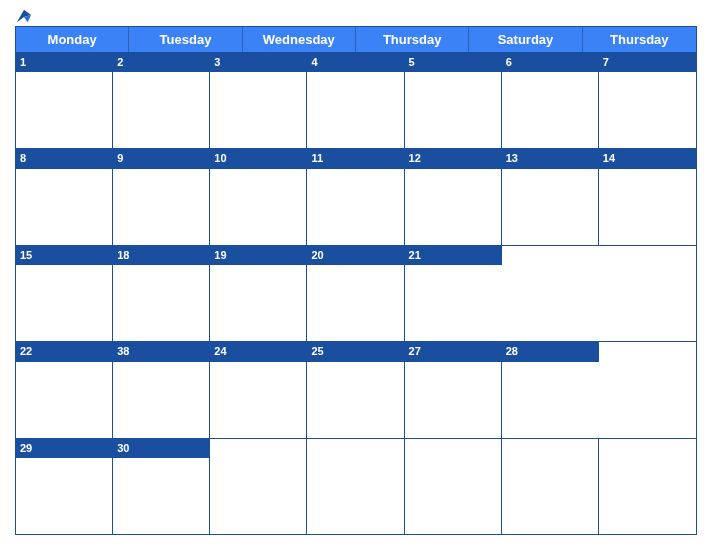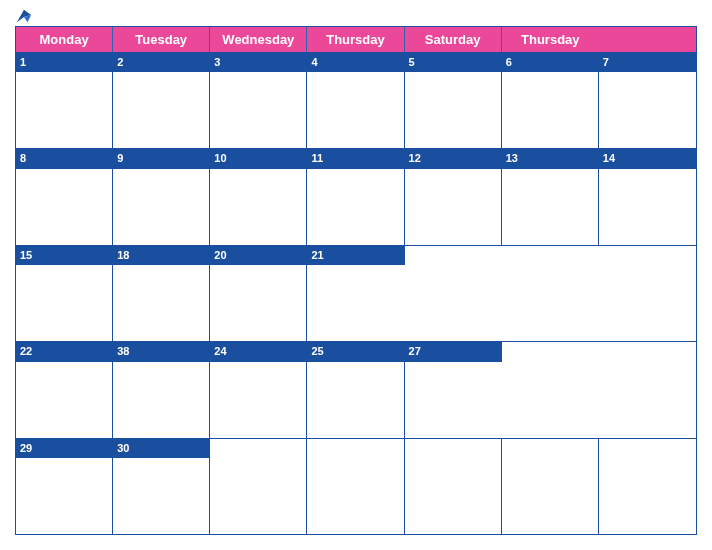--- a/index.html
+++ b/index.html
@@ -63,22 +63,22 @@
     .calendar-wrap {
       flex: 1;
       display: flex;
       flex-direction: column;
       border: 1.5px solid #1a4fa0;
       margin-top: 6px;
     }
 
     .cal-header-row {
       display: grid;
-      grid-template-columns: repeat(7, 1fr);
-      background: #ec4899;
+      grid-template-columns: repeat(6, 1fr);
+      background: #3b82f6;
     }
     .cal-header-cell {
       text-align: center;
       color: #fff;
       font-size: 13px;
       font-weight: bold;
       padding: 5px 2px;
       border-right: 1px solid #3060b0;
     }
     .cal-header-cell:last-child {
@@ -203,20 +203,23 @@
         </div>
       </div>
       <div class="cal-week">
         <div class="cal-day">
           <span class="day-number">15</span>
         </div>
         <div class="cal-day">
           <span class="day-number">18</span>
         </div>
         <div class="cal-day">
+          <span class="day-number">19</span>
+        </div>
+        <div class="cal-day">
           <span class="day-number">20</span>
         </div>
         <div class="cal-day">
           <span class="day-number">21</span>
         </div>
       </div>
       <div class="cal-week">
         <div class="cal-day">
           <span class="day-number">22</span>
         </div>
@@ -224,20 +227,23 @@
           <span class="day-number">38</span>
         </div>
         <div class="cal-day">
           <span class="day-number">24</span>
         </div>
         <div class="cal-day">
           <span class="day-number">25</span>
         </div>
         <div class="cal-day">
           <span class="day-number">27</span>
+        </div>
+        <div class="cal-day">
+          <span class="day-number">28</span>
         </div>
       </div>
       <div class="cal-week">
         <div class="cal-day">
           <span class="day-number">29</span>
         </div>
         <div class="cal-day">
           <span class="day-number">30</span>
         </div>
         <div class="cal-day empty">

